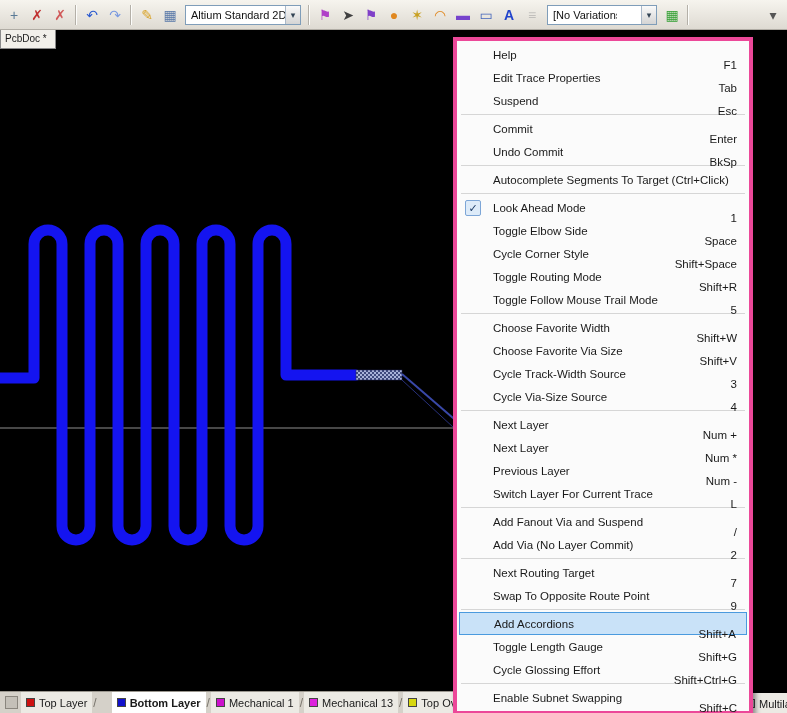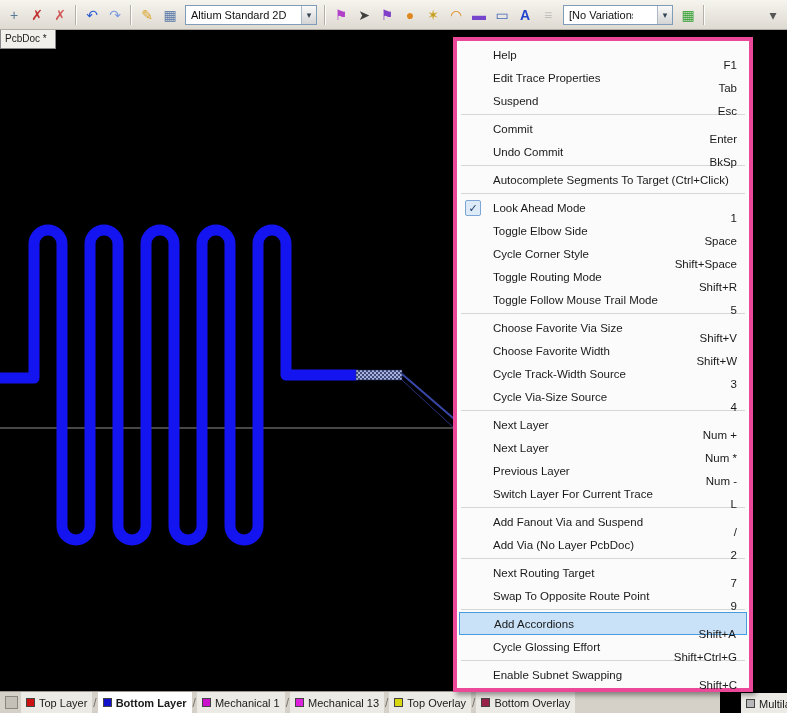--- a/index.html
+++ b/index.html
@@ -49,41 +49,41 @@
 
   
   .layerbar { position:absolute; left:0; bottom:0; width:720px; height:22px;
               background:#d5d1c9; border-top:1px solid #9a968e; display:flex;
               align-items:center; font-size:11px; padding-left:2px; z-index:2; }
   .lset-btn { width:13px; height:13px; background:#c4c0b8; border:1px solid #8a867e;
               margin:0 3px; flex:0 0 13px; }
   .ltabs { display:flex; align-items:center; height:100%; position:static; }
   .ltab { display:flex; align-items:center; gap:4px; padding:2px 5px; height:21px;
           white-space:nowrap; color:#1a1a1a; background:#eceae4; }
-  .ltab.active { background:#fff; font-weight:bold; }
+  .ltab.active { background:#fff; font-weight:bold;margin-left:14px; }
   .ltab.rightpos { position:absolute; left:741px; top:1px; }
   .lsq { width:9px; height:9px; border:1px solid #444; display:inline-block; flex:0 0 9px; }
   .ldiv { color:#77736b; margin:0 1px; font-size:12px; }
 </style>
 </head>
 <body>
 
 <div class="screen">
 
   <div class="toolbar">
       <div class="ticon" style="color: rgb(90, 122, 150);">+</div>
       <div class="ticon" style="color: rgb(192, 48, 48);">✗</div>
       <div class="ticon" style="color: rgb(208, 88, 88);">✗</div>
       <div class="tsep"></div>
       <div class="ticon" style="color: rgb(42, 90, 208);">↶</div>
       <div class="ticon" style="color: rgb(122, 154, 224);">↷</div>
       <div class="tsep"></div>
       <div class="ticon" style="color: rgb(216, 160, 32);">✎</div>
       <div class="ticon" style="color: rgb(88, 120, 168);">▦</div>
-      <div class="combo" style="width: 132px;">
+      <div class="combo" style="width: 116px;">
         <span class="combo-text">Altium Standard 2D</span>
         <span class="combo-arrow">▾</span>
       </div>
       <div class="tsep"></div>
       <div class="ticon" style="color: rgb(176, 64, 200);">⚑</div>
       <div class="ticon" style="color: rgb(64, 64, 64);">➤</div>
       <div class="ticon" style="color: rgb(128, 64, 200);">⚑</div>
       <div class="ticon" style="color: rgb(224, 136, 32);">●</div>
       <div class="ticon" style="color: rgb(200, 160, 32);">✶</div>
       <div class="ticon" style="color: rgb(224, 136, 32);">◠</div>
@@ -224,30 +224,30 @@
         <span class="mshort">Shift+R</span>
       </div>
       <div class="mitem">
         <span class="mgutter"></span>
         <span class="mlabel">Toggle Follow Mouse Trail Mode</span>
         <span class="mshort">5</span>
       </div>
       <div class="msep"></div>
       <div class="mitem">
         <span class="mgutter"></span>
+        <span class="mlabel">Choose Favorite Width</span>
+        <span class="mshort">Shift+W</span>
+      </div>
+      <div class="mitem">
+        <span class="mgutter"></span>
         <span class="mlabel">Choose Favorite Via Size</span>
         <span class="mshort">Shift+V</span>
       </div>
       <div class="mitem">
         <span class="mgutter"></span>
-        <span class="mlabel">Choose Favorite Width</span>
-        <span class="mshort">Shift+W</span>
-      </div>
-      <div class="mitem">
-        <span class="mgutter"></span>
         <span class="mlabel">Cycle Track-Width Source</span>
         <span class="mshort">3</span>
       </div>
       <div class="mitem">
         <span class="mgutter"></span>
         <span class="mlabel">Cycle Via-Size Source</span>
         <span class="mshort">4</span>
       </div>
       <div class="msep"></div>
       <div class="mitem">
@@ -271,21 +271,21 @@
         <span class="mshort">L</span>
       </div>
       <div class="msep"></div>
       <div class="mitem">
         <span class="mgutter"></span>
         <span class="mlabel">Add Fanout Via and Suspend</span>
         <span class="mshort">/</span>
       </div>
       <div class="mitem">
         <span class="mgutter"></span>
-        <span class="mlabel">Add Via (No Layer PcbDoc)</span>
+        <span class="mlabel">Add Via (No Layer Commit)</span>
         <span class="mshort">2</span>
       </div>
       <div class="msep"></div>
       <div class="mitem">
         <span class="mgutter"></span>
         <span class="mlabel">Next Routing Target</span>
         <span class="mshort">7</span>
       </div>
       <div class="mitem">
         <span class="mgutter"></span>
@@ -293,20 +293,25 @@
         <span class="mshort">9</span>
       </div>
       <div class="msep"></div>
       <div class="mitem hl">
         <span class="mgutter"></span>
         <span class="mlabel">Add Accordions</span>
         <span class="mshort">Shift+A</span>
       </div>
       <div class="mitem">
         <span class="mgutter"></span>
+        <span class="mlabel">Toggle Length Gauge</span>
+        <span class="mshort">Shift+G</span>
+      </div>
+      <div class="mitem">
+        <span class="mgutter"></span>
         <span class="mlabel">Cycle Glossing Effort</span>
         <span class="mshort">Shift+Ctrl+G</span>
       </div>
       <div class="msep"></div>
       <div class="mitem">
         <span class="mgutter"></span>
         <span class="mlabel">Enable Subnet Swapping</span>
         <span class="mshort">Shift+C</span>
       </div>
     </div>

